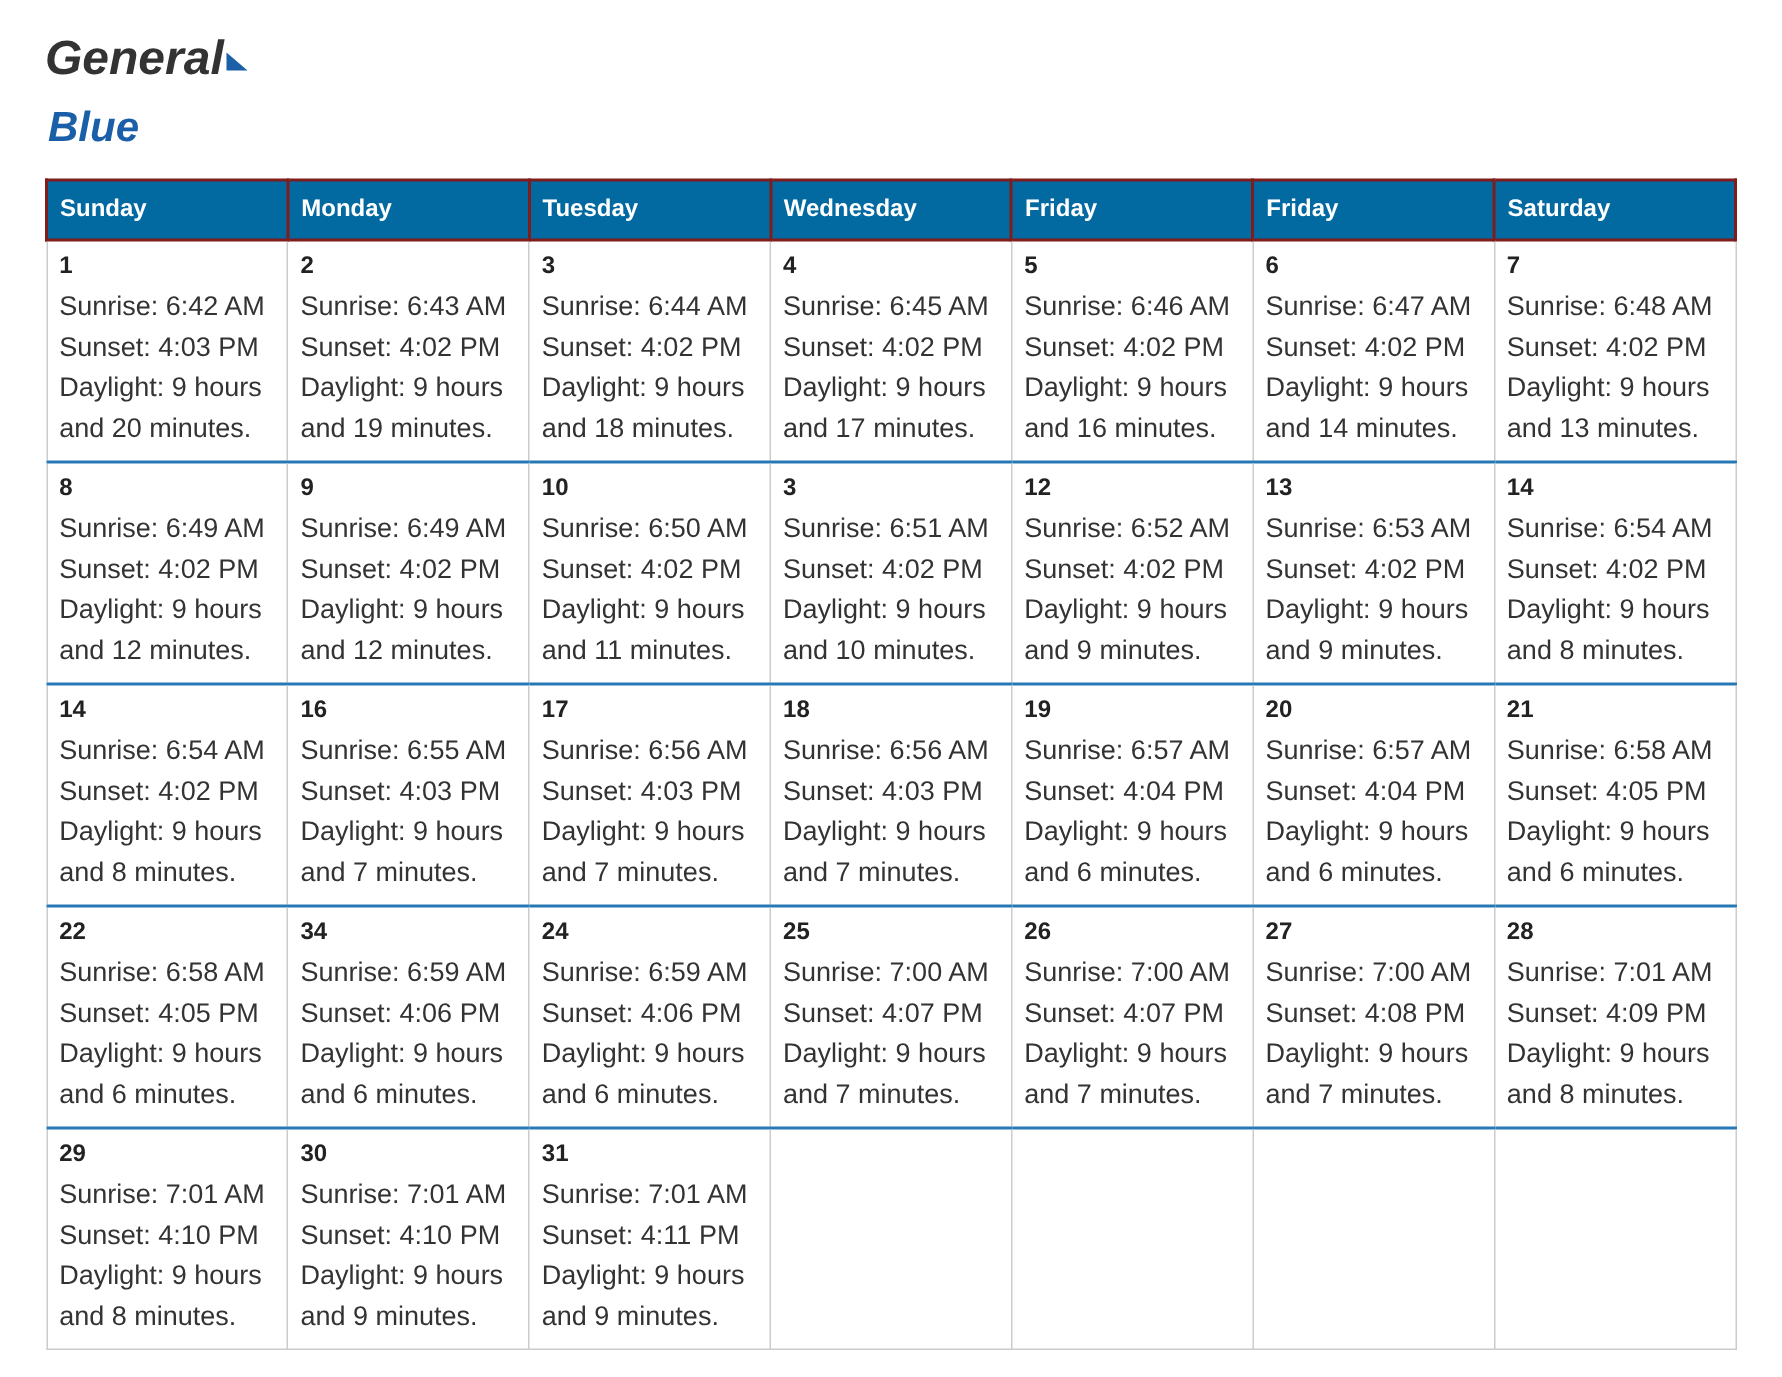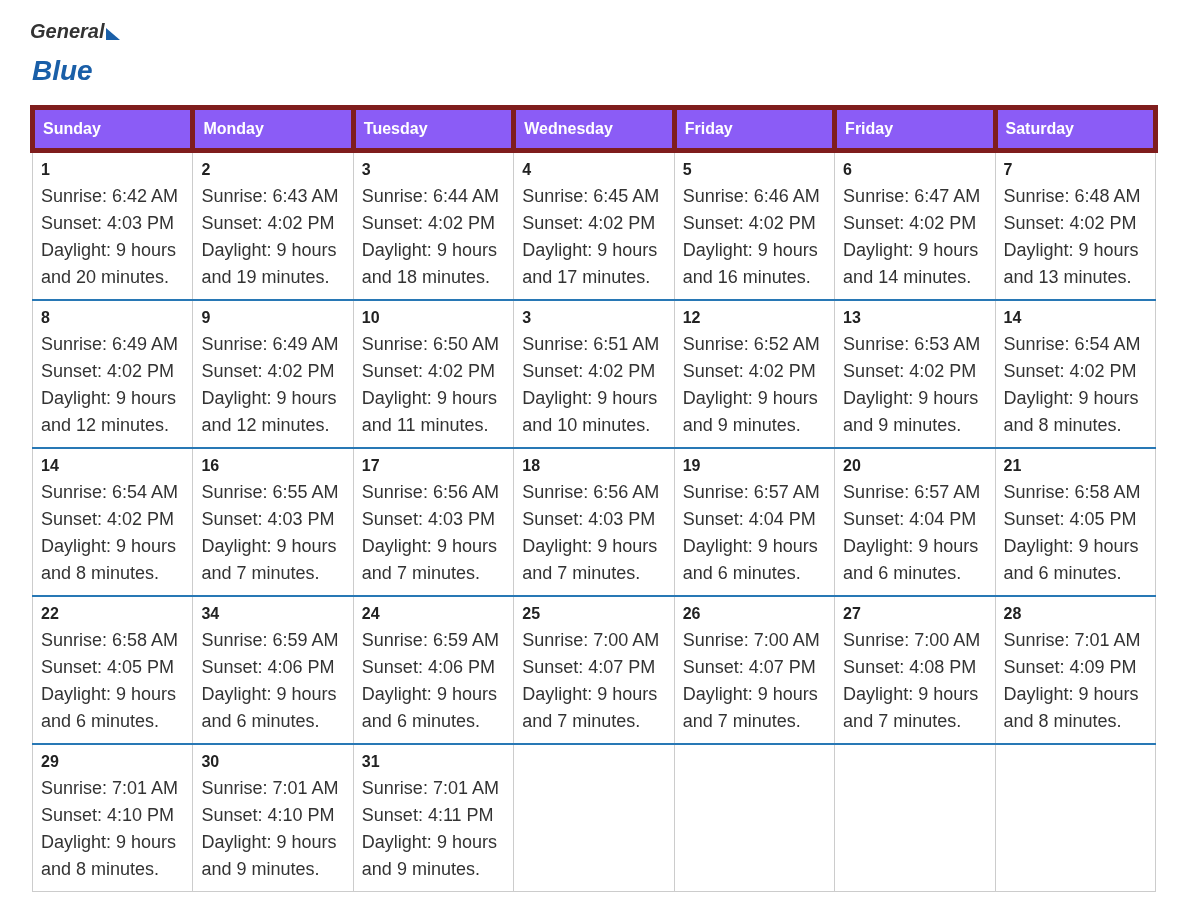--- a/index.html
+++ b/index.html
@@ -10,21 +10,21 @@
       min-height: 918px;
       padding: 20px 30px;
     }
     .header {
       display: flex;
       justify-content: space-between;
       align-items: flex-start;
       margin-bottom: 18px;
     }
     .logo-text-general {
-      font-size: 20px;
+      font-size: 32px;
       font-weight: bold;
       color: #333;
       font-style: italic;
     }
     .logo-arrow {
       width: 0;
       height: 0;
       border-left: 14px solid #1a5fa8;
       border-top: 12px solid transparent;
       border-bottom: 0px solid transparent;
@@ -67,27 +67,27 @@
       font-size: 22px;
       color: #555;
       margin-top: 4px;
     }
     table {
       width: 100%;
       border-collapse: collapse;
       table-layout: fixed;
     }
     thead tr th {
-      background-color: #8b5cf6;
+      background-color: #0369a1;
       color: #fff;
       font-size: 16px;
       font-weight: bold;
       padding: 10px 8px;
       text-align: left;
-      border: 5px solid #7f1d1d;
+      border: 2px solid #7f1d1d;
     }
     tbody tr td {
       vertical-align: top;
       padding: 8px 8px;
       font-size: 13.5px;
       color: #222;
       border: 1px solid #ccc;
       border-top: 2px solid #2878b5;
       height: 110px;
     }

